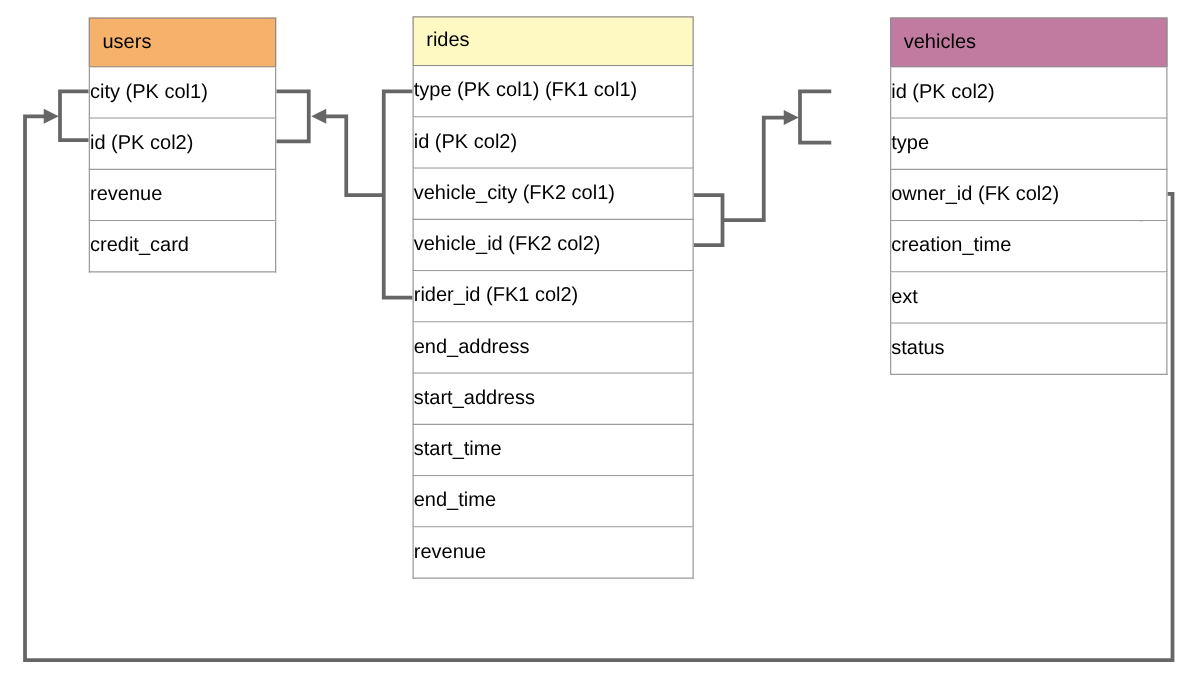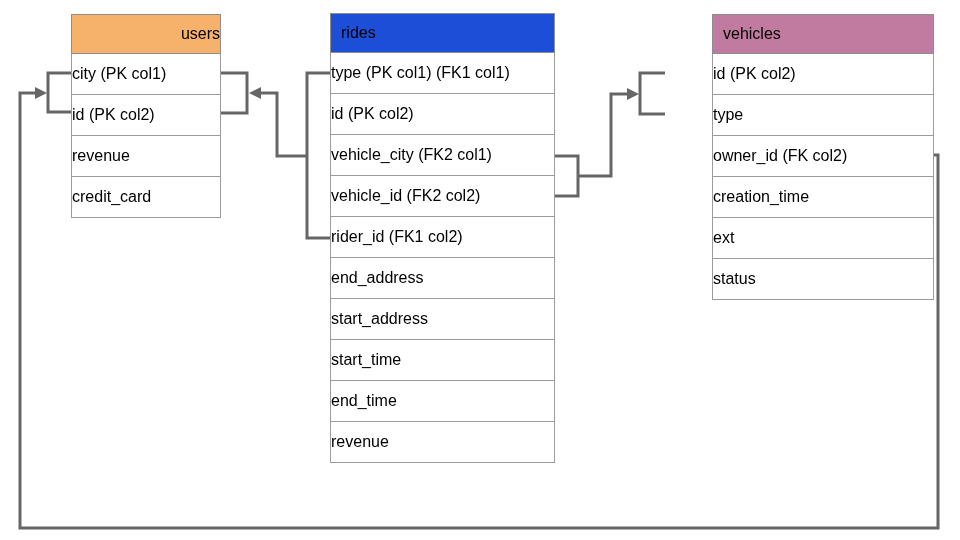--- a/index.html
+++ b/index.html
@@ -81,29 +81,29 @@
 
     <g>
       <polyline points="886,114 913,114 913,196 886,196" style="stroke: rgb(102, 102, 102);"></polyline>
       <polyline points="913,155 938,155 938,528 20,528 20,93 37,93" style="stroke: rgb(102, 102, 102);"></polyline>
       <polyline points="71,73 48,73 48,112 71,112" style="stroke: rgb(102, 102, 102);"></polyline>
       <polygon points="47,93 35,87 35,99" style="fill: rgb(102, 102, 102);"></polygon>
     </g>
   </svg>
 
   <div class="tbl tbl-users">
-    <div class="tbl-header" style="background-color: rgb(246, 178, 107); text-align: right;">users</div>
+    <div class="tbl-header" style="background-color: rgb(246, 178, 107);">users</div>
     <div class="tbl-row">city (PK col1)</div>
     <div class="tbl-row">id (PK col2)</div>
     <div class="tbl-row">revenue</div>
     <div class="tbl-row">credit_card</div>
   </div>
 
   <div class="tbl tbl-rides">
-    <div class="tbl-header" style="background-color: #1d4ed8;">rides</div>
+    <div class="tbl-header" style="background-color: #fef9c3;">rides</div>
     <div class="tbl-row">type (PK col1) (FK1 col1)</div>
     <div class="tbl-row">id (PK col2)</div>
     <div class="tbl-row">vehicle_city (FK2 col1)</div>
     <div class="tbl-row">vehicle_id (FK2 col2)</div>
     <div class="tbl-row">rider_id (FK1 col2)</div>
     <div class="tbl-row">end_address</div>
     <div class="tbl-row">start_address</div>
     <div class="tbl-row">start_time</div>
     <div class="tbl-row">end_time</div>
     <div class="tbl-row">revenue</div>

